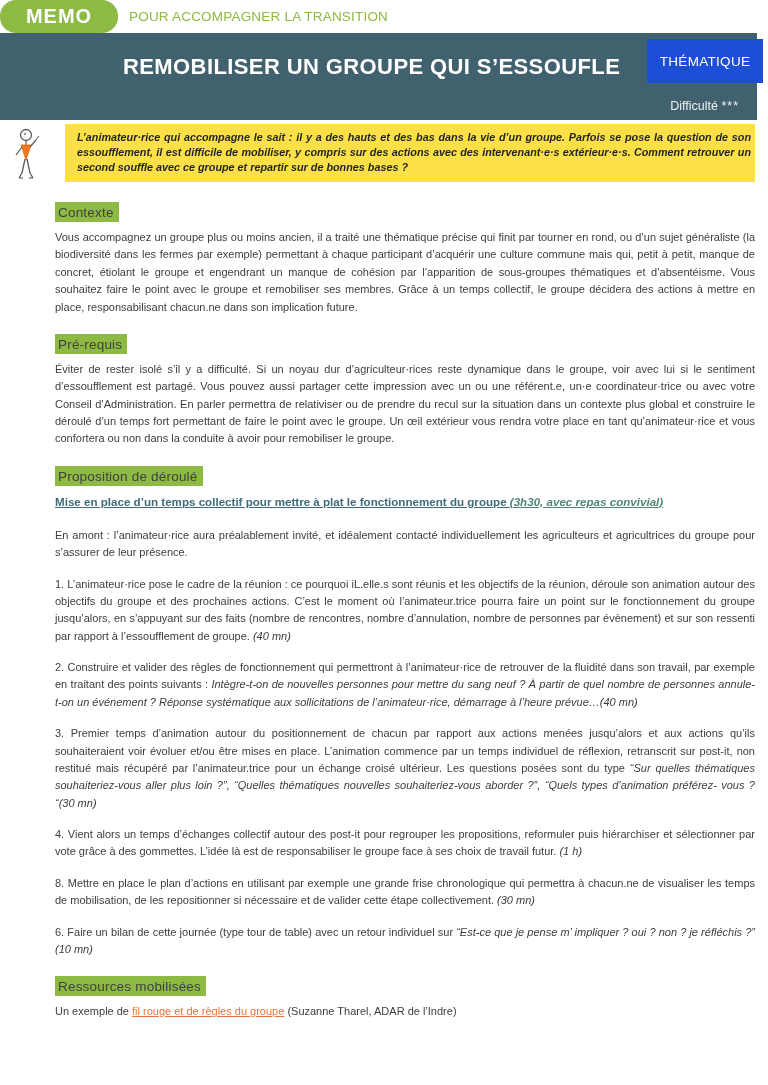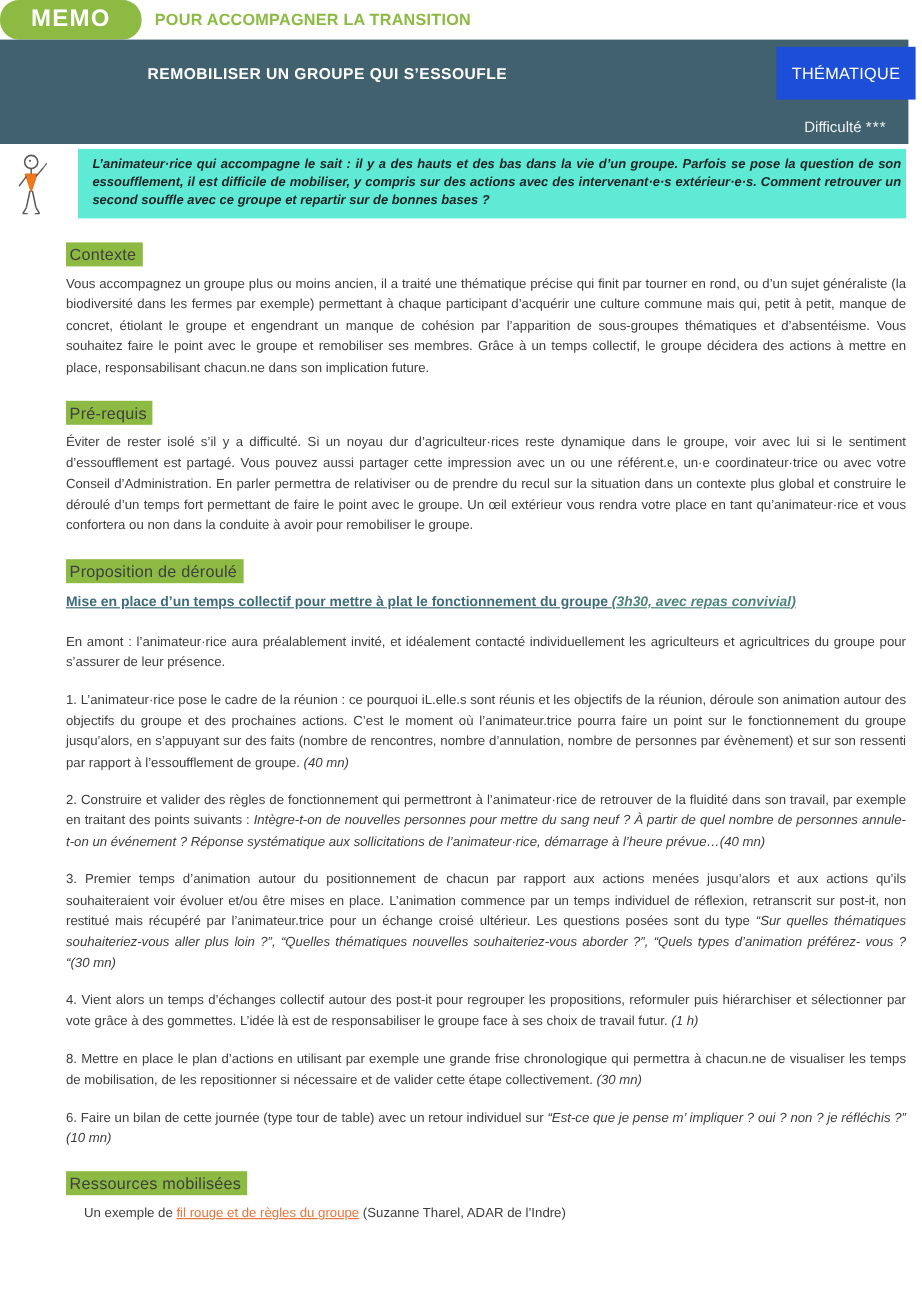--- a/index.html
+++ b/index.html
@@ -3,50 +3,50 @@
 <meta charset="utf-8">
 <style>
   html,body{margin:0;padding:0;background:#ffffff;}
   body{width:768px;height:1085px;font-family:"Liberation Sans", sans-serif;}
   .page{position:relative;width:768px;height:1085px;background:#fff;overflow:hidden;}
 
   
   .topbar{display:flex;align-items:center;height:33px;}
   .memo-box{width:118px;height:33px;background:#8cba42;color:#fff;font-weight:bold;
             font-size:20px;letter-spacing:1px;display:flex;align-items:center;justify-content:center;border-radius:16px;}
-  .tagline{color:#8cba42;font-weight:bold;font-size:13.5px;margin-left:11px;letter-spacing:.2px;}
+  .tagline{color:#8cba42;font-weight:normal;font-size:13.5px;margin-left:11px;letter-spacing:.2px;}
 
   
   .banner{position:relative;width:757px;height:87px;background:#40616d;}
-  .banner h1{margin:0;padding:21px 0 0 123px;color:#fff;font-size:13px;letter-spacing:.4px;font-weight:bold;}
+  .banner h1{margin:0;padding:21px 0 0 123px;color:#fff;font-size:22px;letter-spacing:.4px;font-weight:bold;}
   .badge{position:absolute;top:6px;right:-6px;width:116px;height:44px;background:#1d4ed8;color:#fff;
          font-size:13.5px;display:flex;align-items:center;justify-content:center;letter-spacing:.3px;}
   .difficulty{position:absolute;right:18px;bottom:7px;color:#eef3f5;font-size:12.5px;}
   .difficulty .stars{letter-spacing:1px;}
 
   
   .intro-row{position:relative;margin-top:4px;min-height:60px;}
   .figure{position:absolute;left:12px;top:4px;width:28px;height:52px;}
-  .intro-box{margin:0 13px 0 65px;background:#5eead4;padding:6px 4px 7px 12px;
+  .intro-box{margin:0 13px 0 65px;background:#fde047;padding:6px 4px 7px 12px;
              font-weight:bold;font-style:italic;font-size:10.8px;line-height:1.4;
              text-align:justify;color:#1e2326;}
 
   
   .content{padding:0 13px 0 55px;}
   .sec-heading{display:inline-block;background:#8cba42;color:#404040;font-size:13.5px;font-weight:400;
                padding:3px 5px 2px 3px;margin:18px 0 0 0;letter-spacing:.2px;}
   .body-p{font-size:11px;line-height:1.58;text-align:justify;color:#3d3d3d;margin:7px 0 0 0;}
   .subhead{margin:9px 0 0 0;font-size:11.6px;font-weight:bold;color:#3e6b79;}
   .subhead .main{text-decoration:underline;}
   .subhead .note{font-style:italic;font-weight:bold;color:#4d8579;text-decoration:underline;}
   .step{font-size:11px;line-height:1.58;text-align:justify;color:#3d3d3d;margin:14px 0 0 0;}
   .step em, .body-p em{font-style:italic;}
   .en-amont{margin-top:19px;}
   .link{color:#e8743c;text-decoration:underline;cursor:pointer;}
-  .resources-p{font-size:11px;line-height:1.58;color:#3d3d3d;margin:7px 0 0 15px;}
+  .resources-p{font-size:11px;line-height:1.58;color:#3d3d3d;margin:7px 0 0 0;}
 </style>
 </head>
 <body>
 
 <div class="page">
 
   <div class="topbar">
     <div class="memo-box">MEMO</div>
     <div class="tagline">POUR ACCOMPAGNER LA TRANSITION</div>
   </div>

